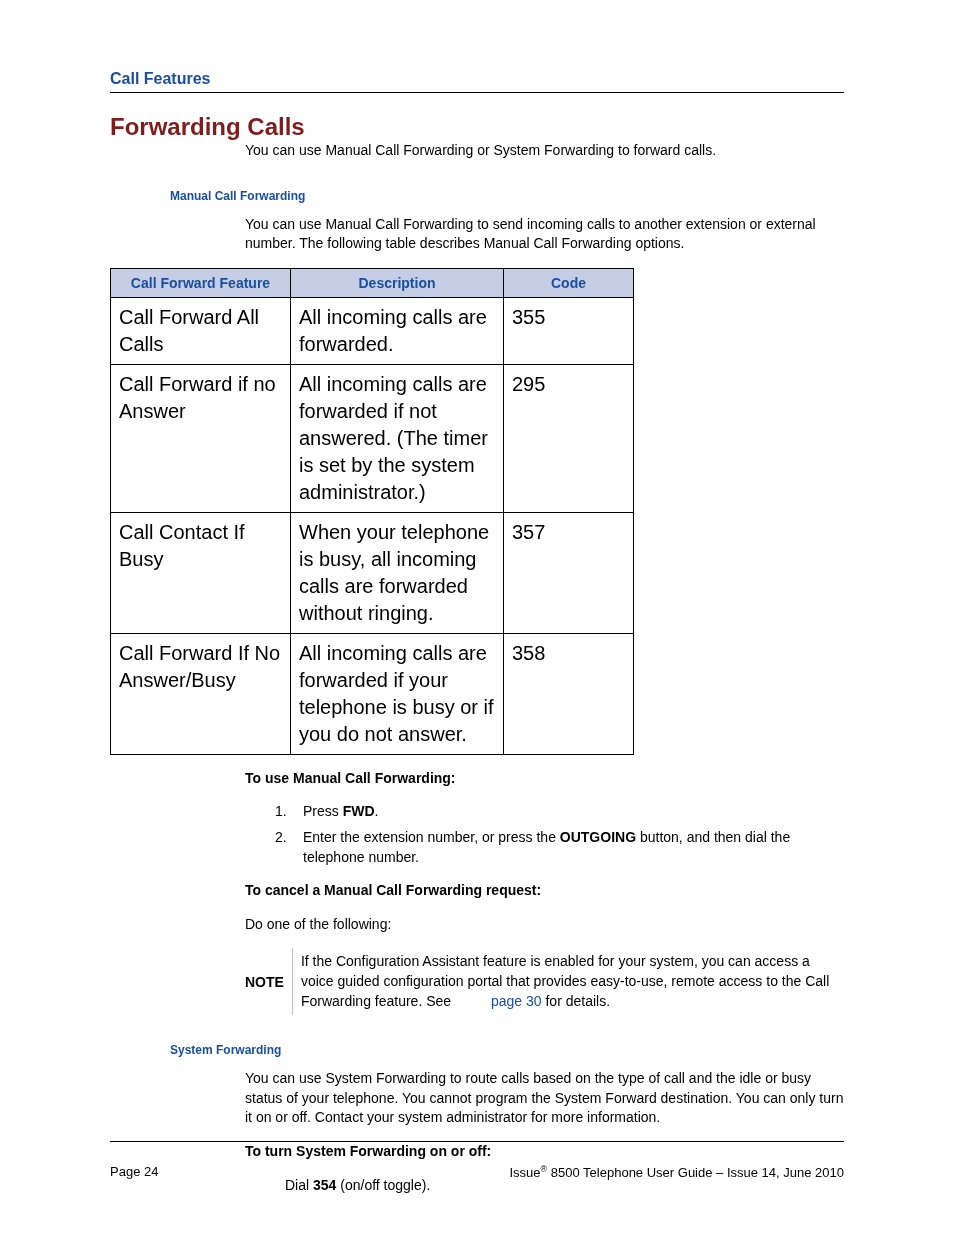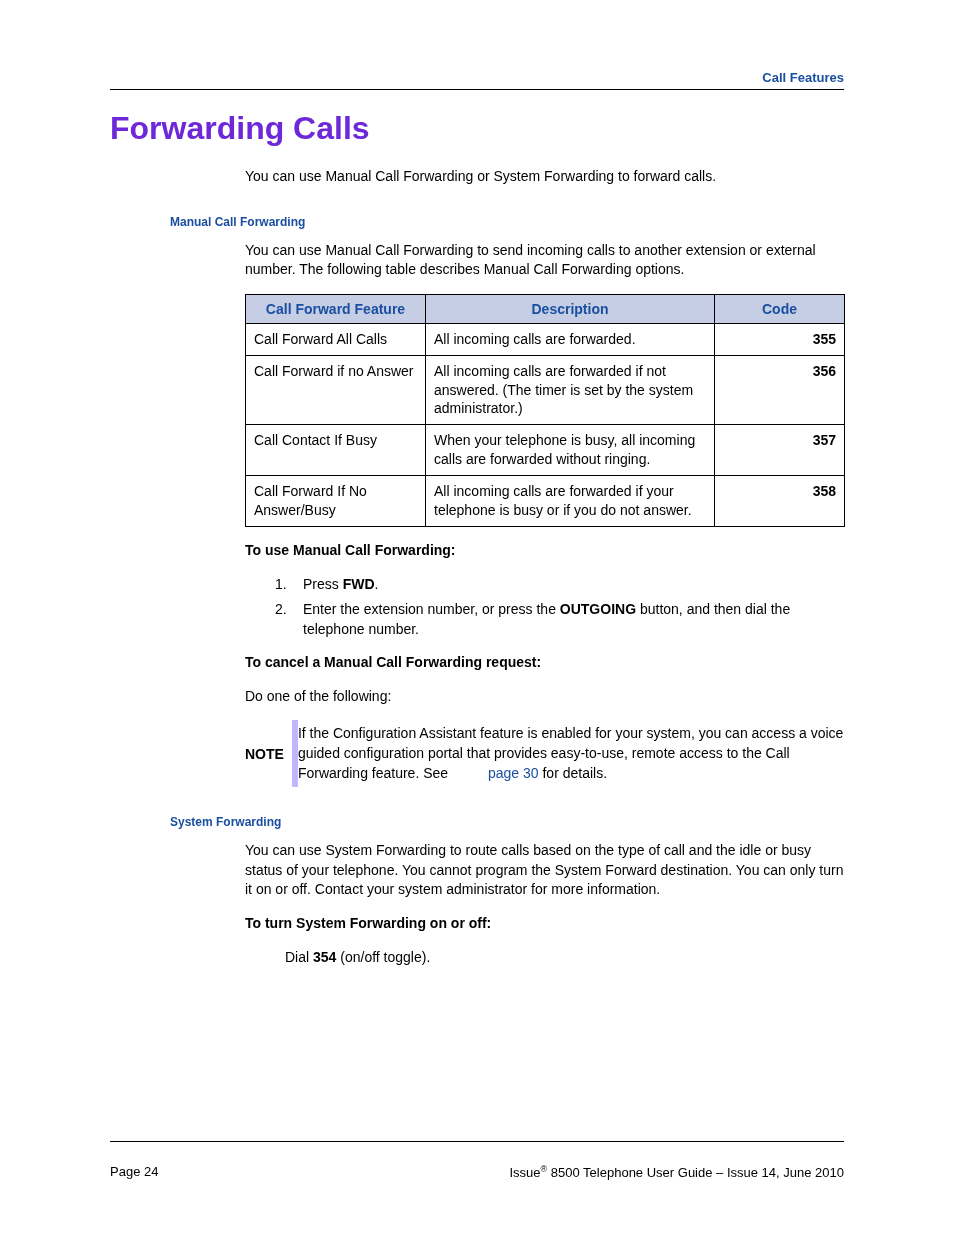--- a/index.html
+++ b/index.html
@@ -11,74 +11,71 @@
       width: 954px;
       height: 1235px;
       position: relative;
     }
     .page {
       padding: 70px 110px 50px 110px;
     }
     .header-label {
       color: #1a4fa0;
       font-weight: bold;
-      font-size: 13px;
+      font-size: 16px;
       border-bottom: 1.5px solid #000;
       padding-bottom: 4px;
       margin-bottom: 20px;
-      text-align: right;
     }
     h1 {
-      color: #6d28d9;
-      font-size: 32px;
-      font-weight: bold;
-      margin-bottom: 20px;
+      color: #7f1d1d;
+      font-size: 24px;
+      font-weight: bold;
+      margin-bottom: 0;
     }
     h2 {
       color: #1a4fa0;
       font-size: 12px;
       font-weight: bold;
       margin-top: 28px;
       margin-bottom: 12px;
       padding-left: 60px;
     }
     .body-text {
       margin-left: 135px;
       line-height: 1.4;
       margin-bottom: 14px;
     }
     .bold-text {
       font-weight: bold;
     }
     table.feature-table {
-      margin-left: 135px;
       border-collapse: collapse;
-      width: 600px;
+      width: 524px;
       margin-bottom: 14px;
     }
     table.feature-table th {
       background: #c5cee4;
       color: #1a4fa0;
       font-weight: bold;
       padding: 6px 8px;
       border: 1px solid #000;
       font-size: 14px;
       text-align: center;
     }
     table.feature-table td {
       border: 1px solid #000;
       padding: 6px 8px;
       vertical-align: top;
-      font-size: 14px;
+      font-size: 20px;
       line-height: 1.35;
     }
     table.feature-table td.code {
-      text-align: right;
+      text-align: left;
       width: 130px;
-      font-weight: bold;
     }
     table.feature-table th.col-feature { width: 180px; }
     table.feature-table th.col-code { width: 130px; }
     .list {
       margin-left: 165px;
       margin-bottom: 14px;
     }
     .list-item {
       display: flex;
       margin-bottom: 6px;
@@ -105,22 +102,22 @@
       display: flex;
       align-items: stretch;
       margin-bottom: 10px;
       width: 600px;
     }
     .note-label {
       font-weight: bold;
       padding: 6px 8px 6px 0;
       display: flex;
       align-items: center;
-      border-right: 6px solid #c4b5fd;
-      margin-right: 0;
+      border-right: 1px solid #c4b5fd;
+      margin-right: 8px;
     }
     .note-content {
       padding: 4px 0;
       line-height: 1.4;
     }
     .link { color: #1a4fa0; margin-left: 36px; }
     .footer {
       position: absolute;
       bottom: 55px;
       left: 110px;
@@ -155,21 +152,21 @@
     </thead>
     <tbody>
       <tr>
         <td>Call Forward All Calls</td>
         <td>All incoming calls are forwarded.</td>
         <td class="code">355</td>
       </tr>
       <tr>
         <td>Call Forward if no Answer</td>
         <td>All incoming calls are forwarded if not answered. (The timer is set by the system administrator.)</td>
-        <td class="code">356</td>
+        <td class="code">295</td>
       </tr>
       <tr>
         <td>Call Contact If Busy</td>
         <td>When your telephone is busy, all incoming calls are forwarded without ringing.</td>
         <td class="code">357</td>
       </tr>
       <tr>
         <td>Call Forward If No Answer/Busy</td>
         <td>All incoming calls are forwarded if your telephone is busy or if you do not answer.</td>
         <td class="code">358</td>

